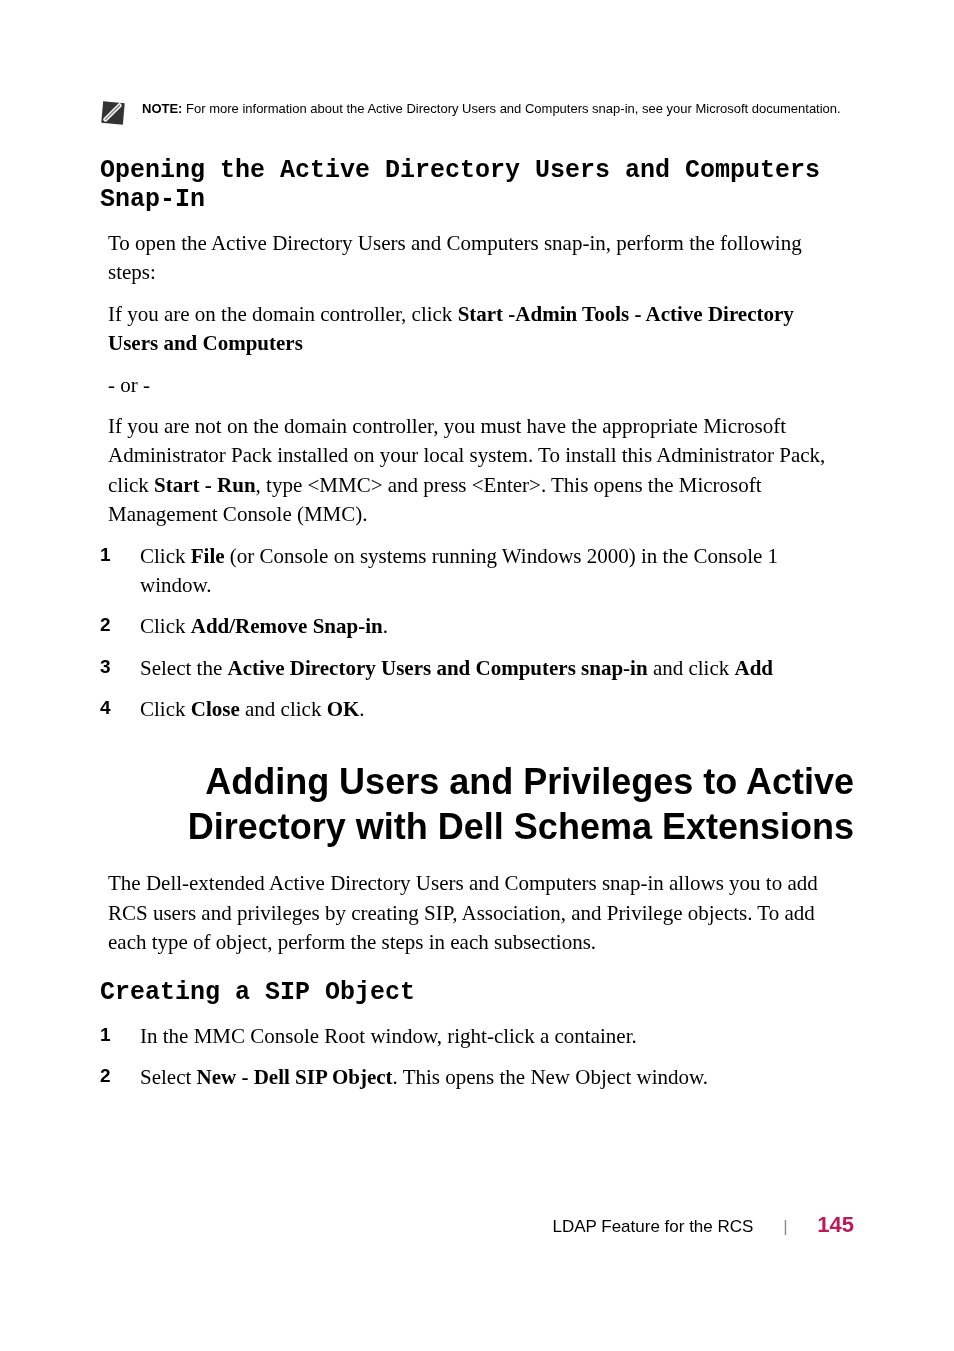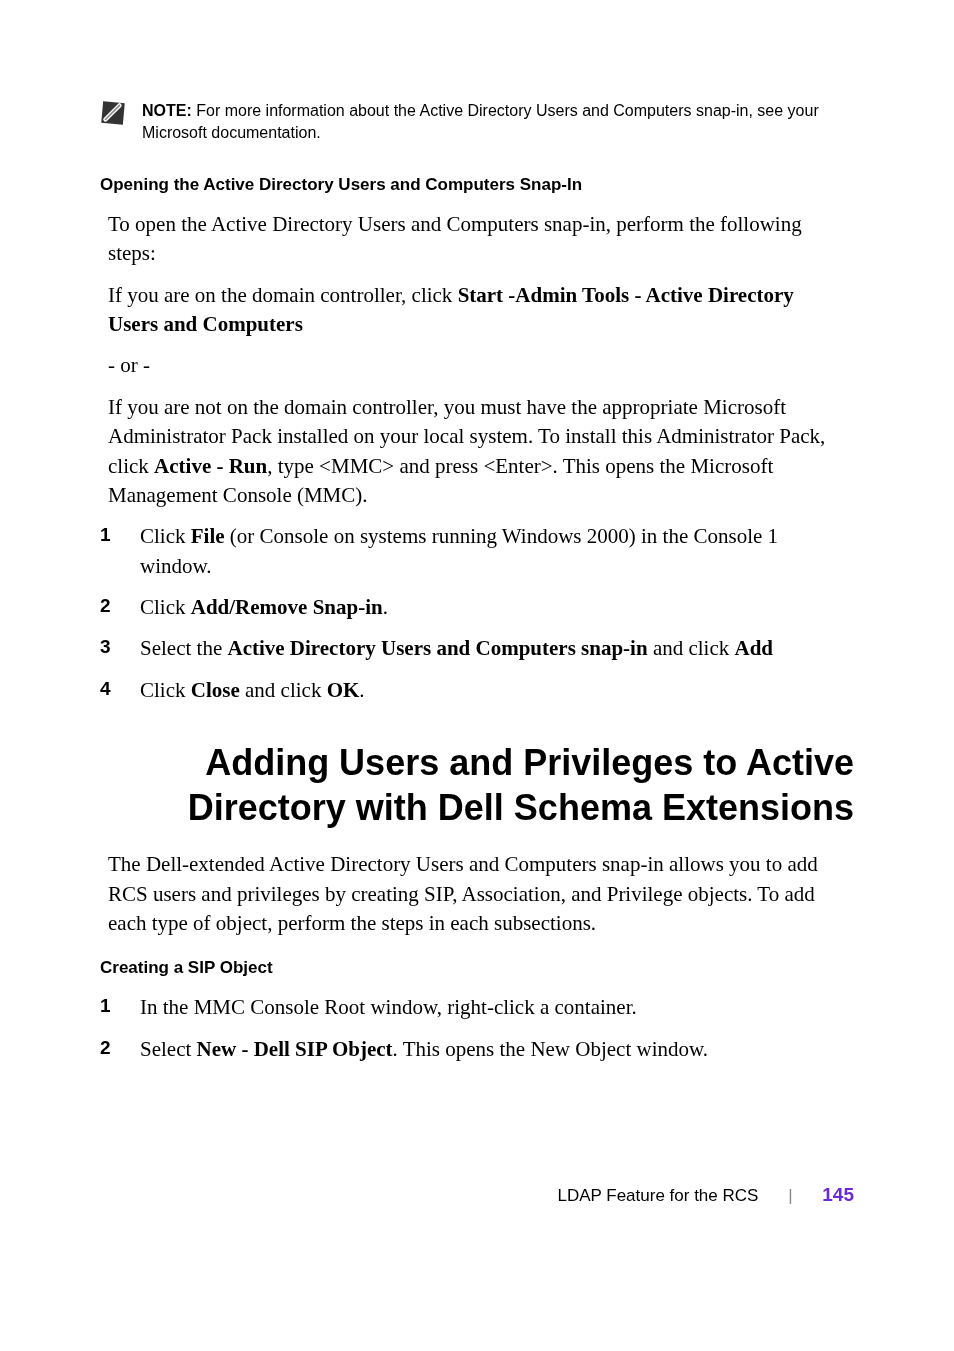--- a/index.html
+++ b/index.html
@@ -17,30 +17,30 @@
       margin-bottom: 30px;
     }
     .note-icon {
       width: 26px;
       height: 26px;
       margin-right: 16px;
       flex-shrink: 0;
     }
     .note-text {
       font-family: Arial, Helvetica, sans-serif;
-      font-size: 16px;
+      font-size: 13px;
       line-height: 1.4;
     }
     .note-label {
       font-weight: bold;
     }
     h2 {
-      font-family: Liberation Sans, sans-serif;
+      font-family: Liberation Mono, monospace;
       font-weight: bold;
-      font-size: 17px;
+      font-size: 25px;
       margin: 20px 0 15px 0;
     }
     h1 {
       font-family: Arial, Helvetica, sans-serif;
       font-weight: bold;
       font-size: 36px;
       margin: 35px 0 20px 0;
       line-height: 1.25;
       text-align: right;
     }
@@ -85,22 +85,22 @@
       display: inline;
     }
     .footer-sep {
       display: inline-block;
       margin: 0 25px;
       color: #888;
     }
     .footer-page {
       display: inline;
       font-weight: bold;
-      color: #6d28d9;
-      font-size: 19px;
+      color: #be185d;
+      font-size: 22px;
     }
   </style>
 </head>
 <body>
 
 <div class="note-block">
   <span class="note-icon">
     <svg viewBox="0 0 24 24" width="26" height="26">
       <rect x="2" y="2" width="20" height="20" fill="#333" transform="rotate(5 12 12)"></rect>
       <path d="M 5 18 L 18 5" stroke="#fff" stroke-width="4" stroke-linecap="round"></path>
@@ -116,21 +116,21 @@
 
 <p>To open the Active Directory Users and Computers snap-in, perform the following steps:</p>
 
 <p>
   <span>If you are on the domain controller, click </span><span class="bold">Start -Admin Tools - Active Directory Users and Computers</span>
 </p>
 
 <p>- or -</p>
 
 <p>
-  <span>If you are not on the domain controller, you must have the appropriate Microsoft Administrator Pack installed on your local system. To install this Administrator Pack, click </span><span class="bold">Active - Run</span><span>, type &lt;MMC&gt; and press &lt;Enter&gt;. This opens the Microsoft Management Console (MMC).</span>
+  <span>If you are not on the domain controller, you must have the appropriate Microsoft Administrator Pack installed on your local system. To install this Administrator Pack, click </span><span class="bold">Start - Run</span><span>, type &lt;MMC&gt; and press &lt;Enter&gt;. This opens the Microsoft Management Console (MMC).</span>
 </p>
 
 <ol>
   <li>
     <span>Click </span><span class="bold">File</span><span> (or Console on systems running Windows 2000) in the Console 1 window.</span>
   </li>
   <li>
     <span>Click </span><span class="bold">Add/Remove Snap-in</span><span>.</span>
   </li>
   <li>

